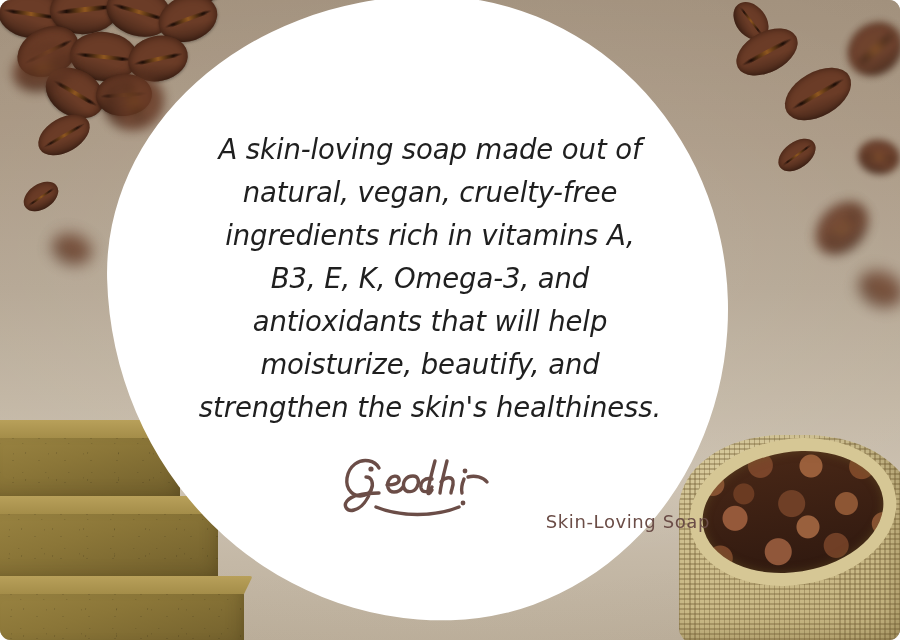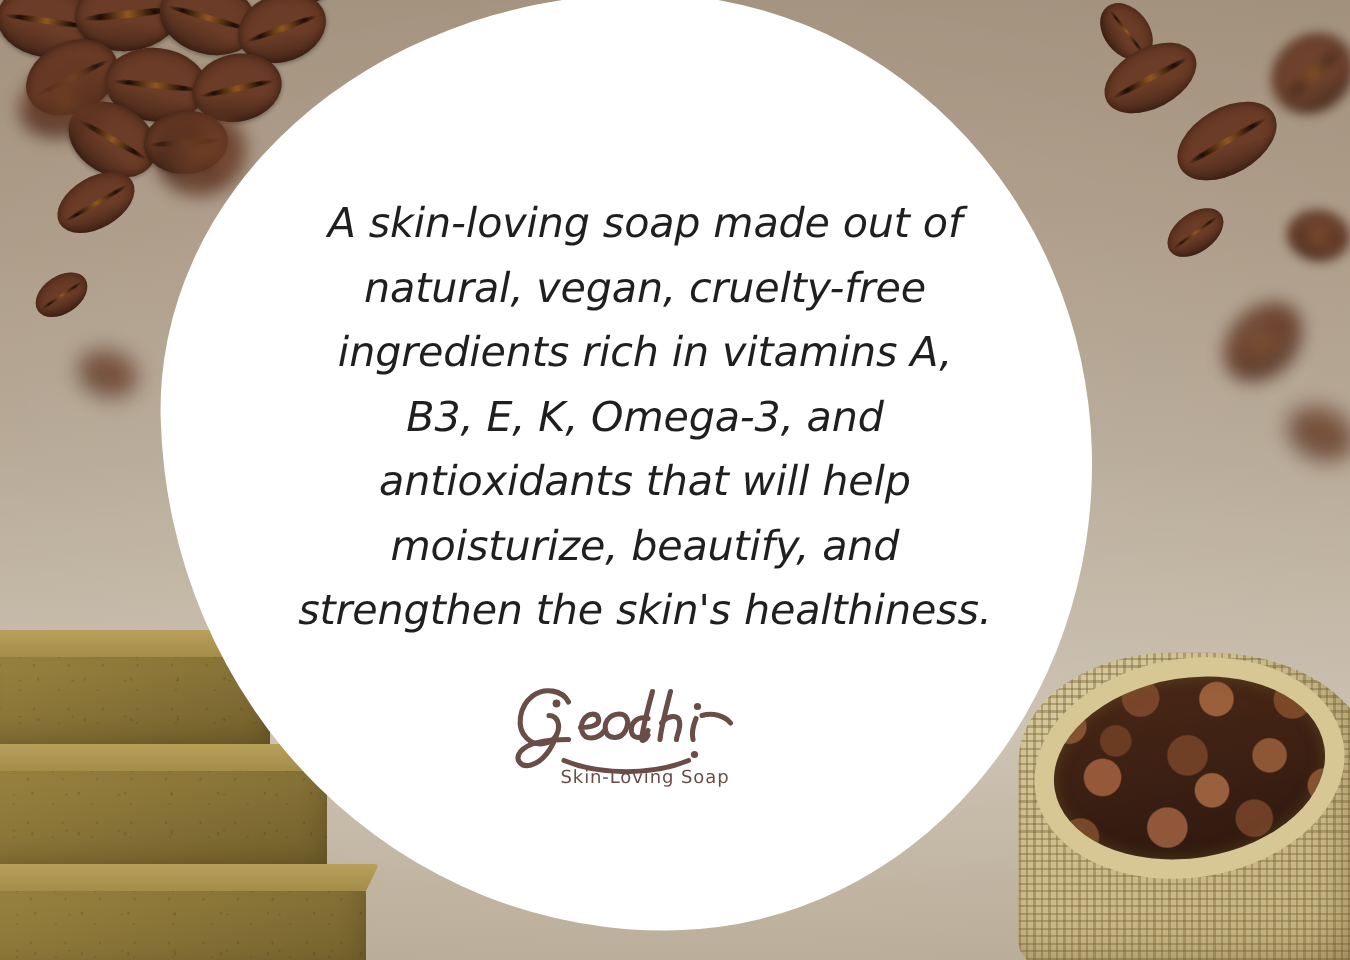--- a/index.html
+++ b/index.html
@@ -10,20 +10,21 @@
   body {
     font-family: "DejaVu Sans", sans-serif;
   }
 
   #poster {
     position: relative;
     width: 900px;
     height: 640px;
     overflow: hidden;
     background: #ab9a86;
+    border-radius: 11px;
   }
 
   
   .bg-base {
     position: absolute;
     inset: 0;
     background:
       linear-gradient(to bottom,
         #a3927e 0%,
         #ab9a86 22%,
@@ -229,23 +230,23 @@
     position: relative;
     height: 90px;
   }
   .logo-mark {
     display: block;
     margin: 0 auto;
   }
   .logo-tagline {
     margin: 0;
     margin-top: -6px;
-    text-align: center;
+    text-align: right;
     font-family: "DejaVu Sans", sans-serif;
-    font-size: 12px;
+    font-size: 18px;
     letter-spacing: 0.6px;
     color: #6b4d47;
   }
 </style>
 </head>
 <body>
 
 <div id="poster">
 
   <div class="bg-base"></div>

